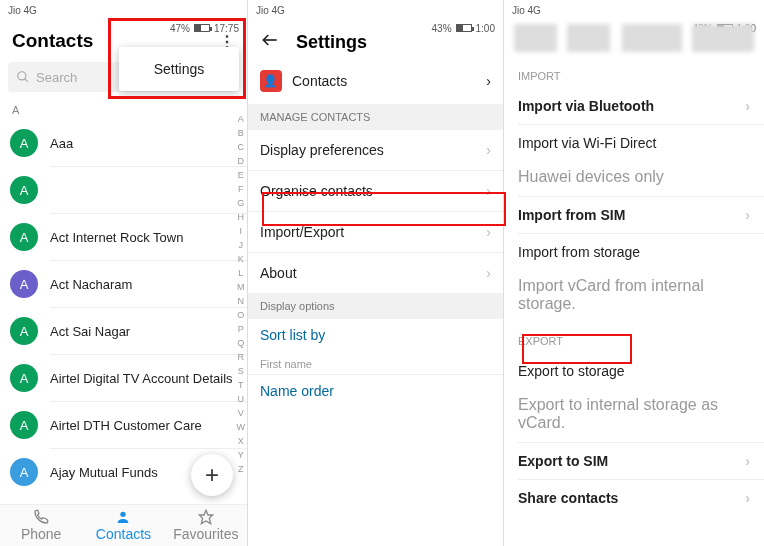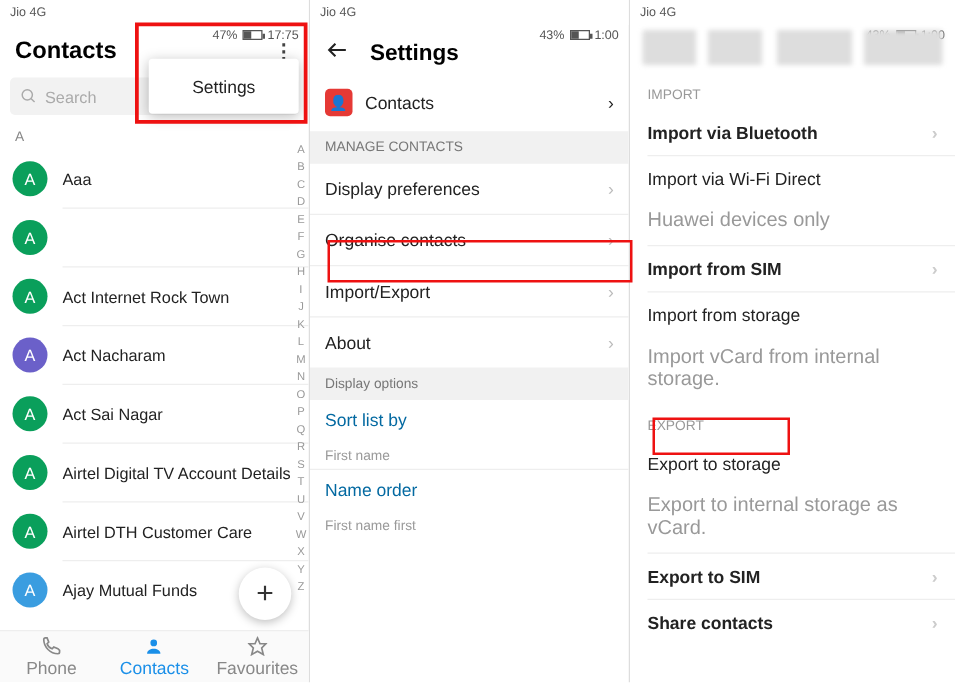--- a/index.html
+++ b/index.html
@@ -348,21 +348,20 @@
 
   <div class="grp">Display options</div>
 
   <div class="subrow">
     <div class="lbl">Sort list by</div>
     <div class="val">First name</div>
   </div>
   <div class="sep2"></div>
   <div class="subrow">
     <div class="lbl">Name order</div>
-    <div class="val">First name first</div>
   </div>
 </div>
 
 <div class="phone p3">
   <div class="status">
     <span>Jio 4G</span>
     <span class="right">
       <span>43%</span>
       <span class="bat"></span>
       <span>1:00</span>

